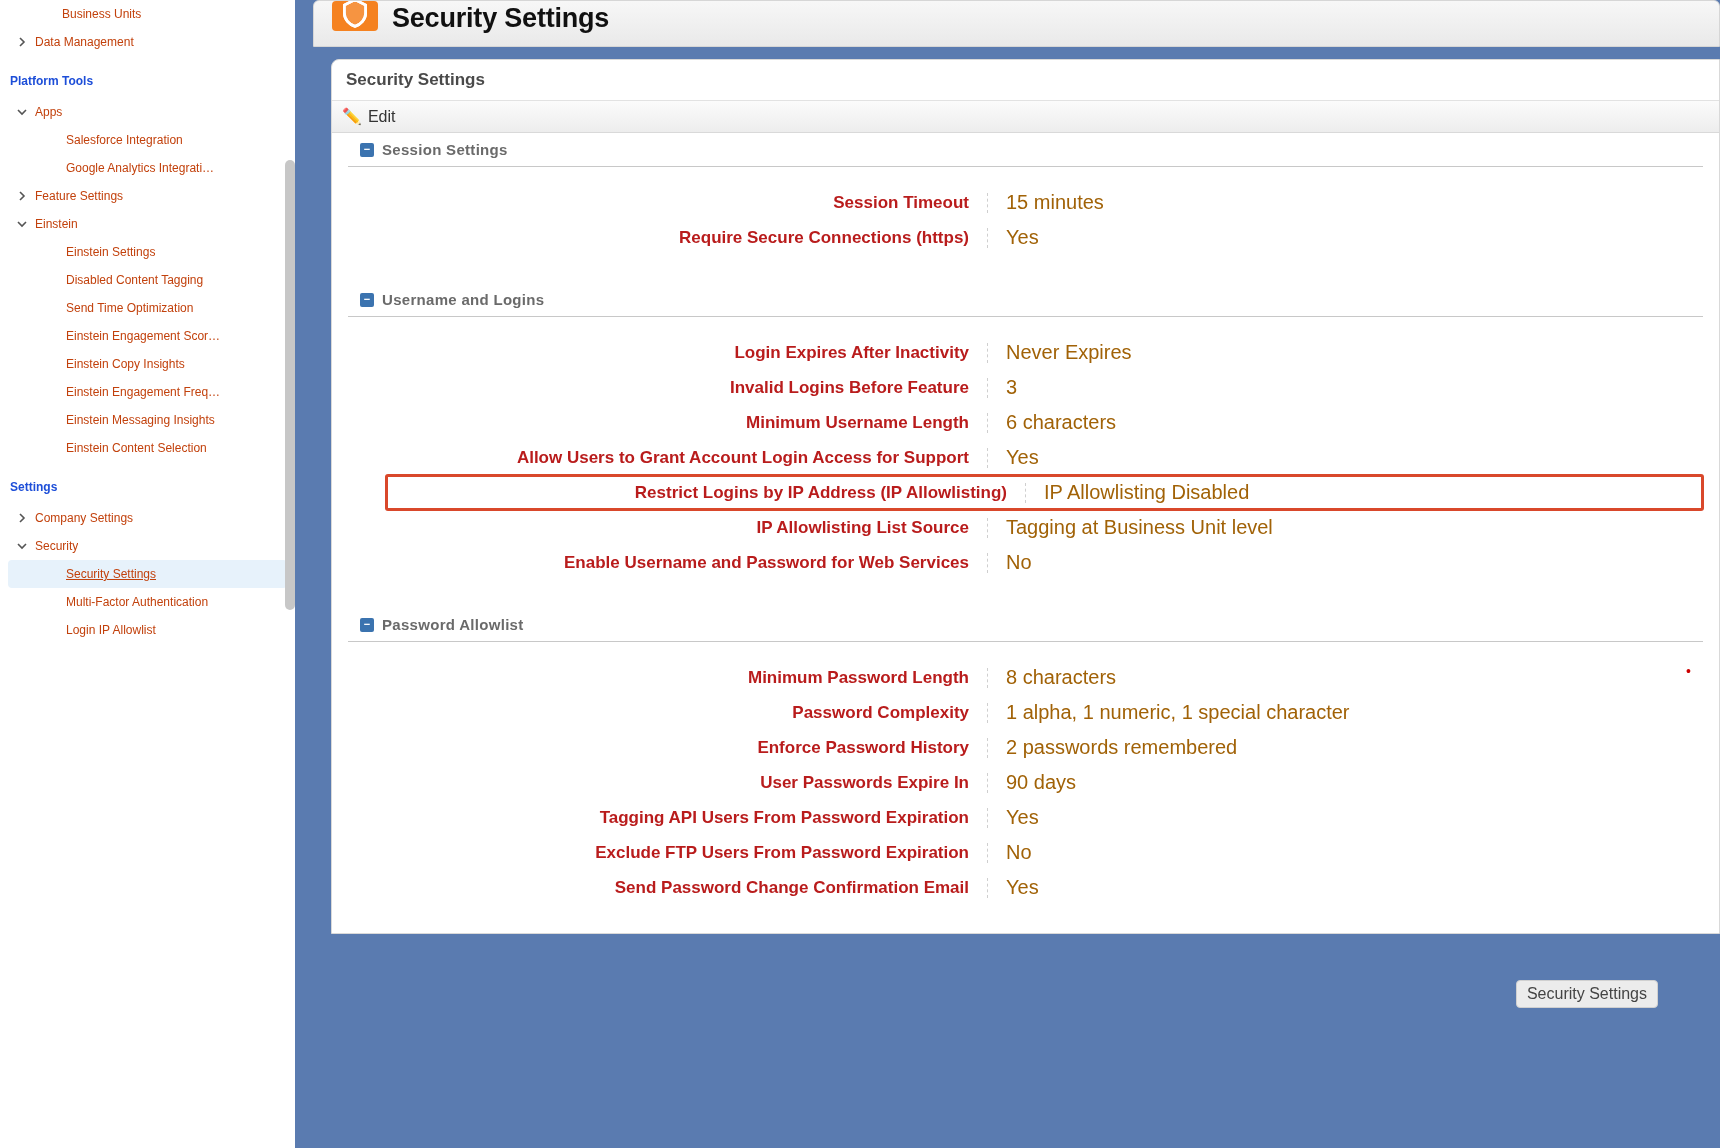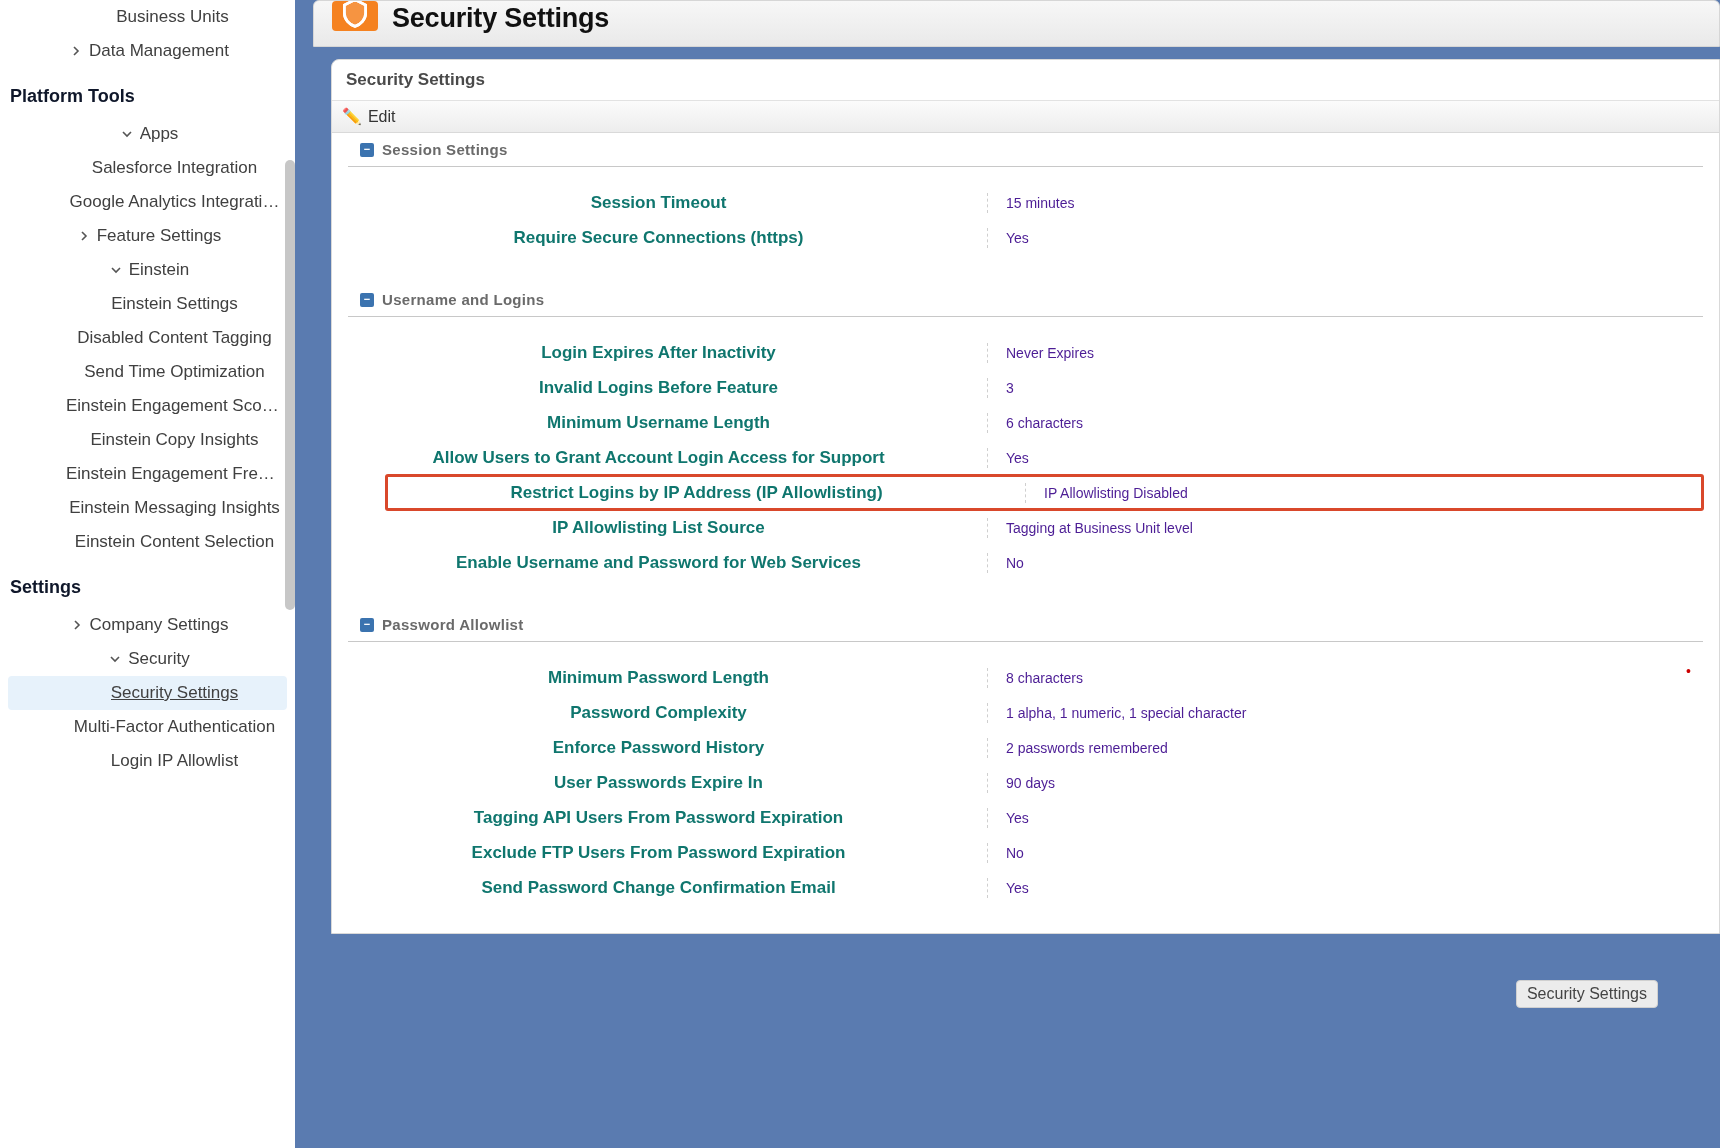--- a/index.html
+++ b/index.html
@@ -26,43 +26,42 @@
     top: 160px;
     width: 10px;
     height: 450px;
     background: #c7c7c7;
     border-radius: 5px;
   }
   .nav-item {
     display: flex;
     align-items: center;
     padding: 7px 4px 7px 2px;
-    font-size: 17px;
-    color: #404040;
+    font-size: 12px;
+    color: #c2410c;
     cursor: pointer;
     white-space: nowrap;
     overflow: hidden;
     text-overflow: ellipsis;
-    justify-content: center;
   }
   .nav-item .chev {
     width: 26px;
     display: inline-flex;
     justify-content: center;
     color: #555;
     font-size: 14px;
   }
   .nav-item.lvl1 { padding-left: 1px; }
   .nav-item.lvl2 { padding-left: 58px; }
   .nav-item.no-chev { padding-left: 28px; }
   .nav-header {
     font-weight: 700;
-    font-size: 18px;
+    font-size: 12px;
     padding: 18px 4px 10px 2px;
-    color: #0f172a;
+    color: #1d4ed8;
   }
   .nav-item.active {
     background: #e7f2fb;
     border-radius: 4px;
   }
   .nav-item.active .nav-label {
     text-decoration: underline;
     font-weight: 500;
   }
   .nav-label {
@@ -157,31 +156,31 @@
   .kv-table {
     padding: 18px 16px 28px 16px;
   }
   .kv-row {
     display: flex;
     align-items: center;
     min-height: 35px;
   }
   .kv-label {
     width: 640px;
-    text-align: center;
+    text-align: right;
     padding-right: 18px;
     font-weight: 700;
-    color: #0f766e;
+    color: #b91c1c;
     font-size: 17px;
     border-right: 1px dashed #cfcfcf;
   }
   .kv-value {
     padding-left: 18px;
-    color: #4c1d95;
-    font-size: 14px;
+    color: #a16207;
+    font-size: 20px;
   }
   .kv-row.highlight {
     outline: 3px solid #d9482b;
     outline-offset: -2px;
     border-radius: 2px;
     margin-left: 38px;
   }
   .red-dot {
     position: absolute;
     color: #cc0000;

